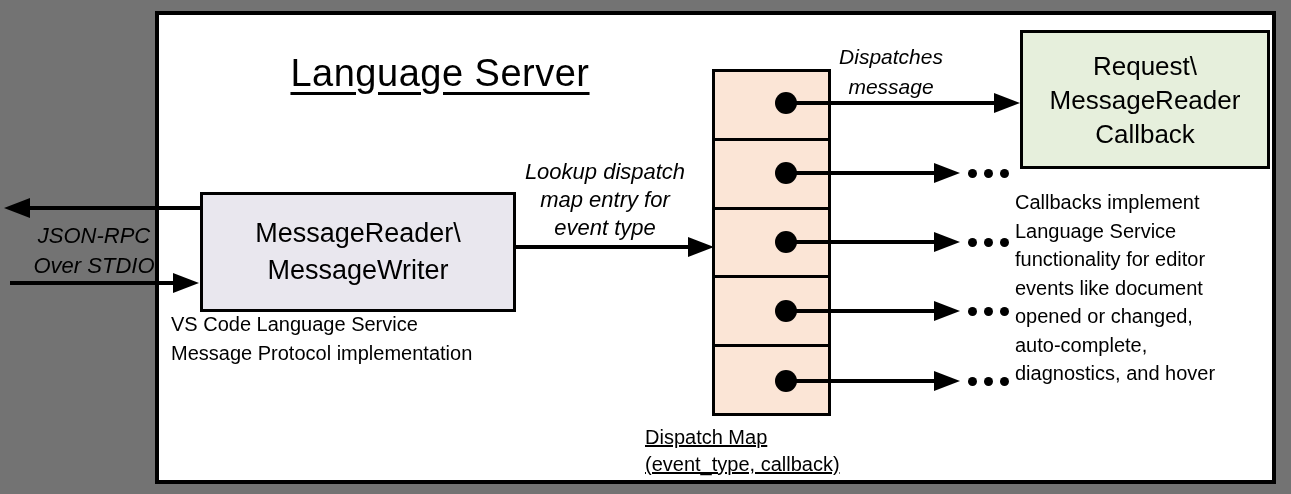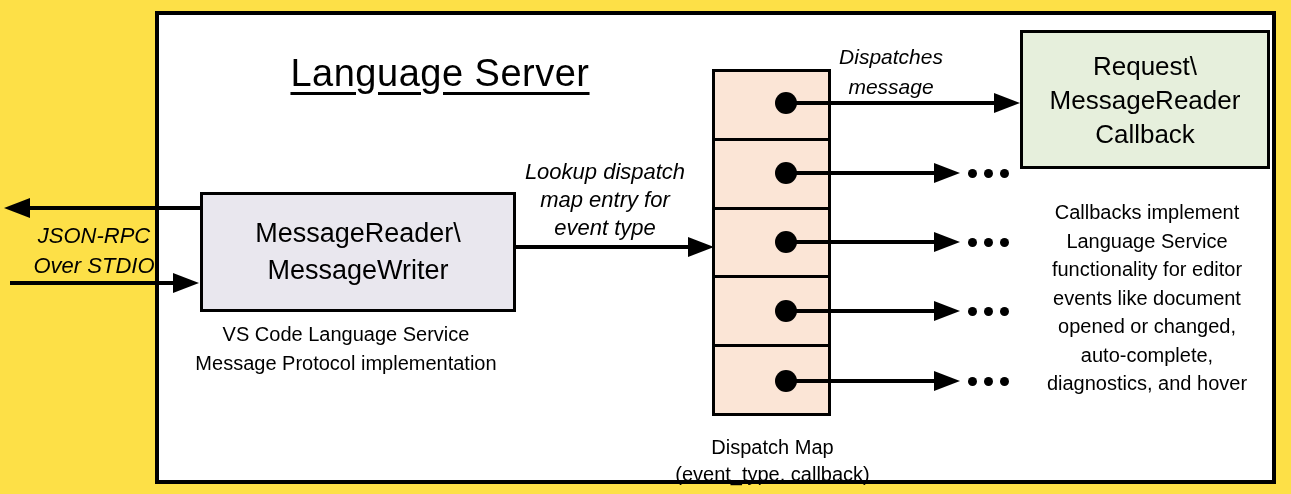--- a/index.html
+++ b/index.html
@@ -1,36 +1,36 @@
 <!DOCTYPE html>
 <html style="--stroke: #000000; --map-fill: #fbe5d6; --reader-fill: #e9e7ee; --callback-fill: #e6efdc;"><head>
 <meta charset="utf-8">
 <style>
   * { margin:0; padding:0; box-sizing:border-box; }
   html,body { background:#fff; }
   body { font-family:"Liberation Sans", sans-serif; color:#000; }
-  .canvas { position:relative; width:1291px; height:494px; background:#fde047; overflow:hidden; }
+  .canvas { position:relative; width:1291px; height:494px; background:#737373; overflow:hidden; }
 
   .outer-box { position:absolute; left:155px; top:11px; width:1121px; height:473px;
                border:4px solid var(--stroke); background:#fff; z-index:0; }
 
   .diagram-title { position:absolute; left:233px; top:52px; width:414px; text-align:center;
                    font-size:38px; font-weight:400; text-decoration:underline;
                    text-underline-offset:6px; z-index:2; letter-spacing:0.5px; }
 
   .node { position:absolute; border:3px solid var(--stroke); display:flex; flex-direction:column;
           justify-content:center; align-items:center; text-align:center; z-index:2; }
   .reader-box { left:200px; top:192px; width:316px; height:120px; background:var(--reader-fill);
                 font-size:27px; line-height:37px; }
   .callback-box { left:1020px; top:30px; width:250px; height:139px; background:var(--callback-fill);
                   font-size:26px; line-height:34px; }
 
-  .caption { position:absolute; text-align:center; font-size:20px; line-height:29px; z-index:2;margin-top:10px; }
+  .caption { position:absolute; font-size:20px; line-height:29px; z-index:2; }
   .reader-caption { left:171px; top:310px; width:350px; }
-  .map-caption { left:645px; top:424px; width:255px; line-height:27px; }
+  .map-caption { left:645px; top:424px; width:255px; line-height:27px;text-decoration:underline; }
   .note { left:1015px; top:188px; width:264px; line-height:28.5px; }
 
   .flow-label { position:absolute; text-align:center; font-style:italic; z-index:2; }
   .io-label { left:18px; top:221px; width:152px; font-size:22px; line-height:30px; }
   .lookup-label { left:515px; top:158px; width:180px; font-size:22px; line-height:28px; }
   .dispatches-label { left:830px; top:42px; width:122px; font-size:21px; line-height:30px; }
 
   .hline { position:absolute; height:4px; background:var(--stroke); z-index:3; }
   .head-right { position:absolute; width:0; height:0; z-index:3;
     border-top:10px solid transparent; border-bottom:10px solid transparent;

